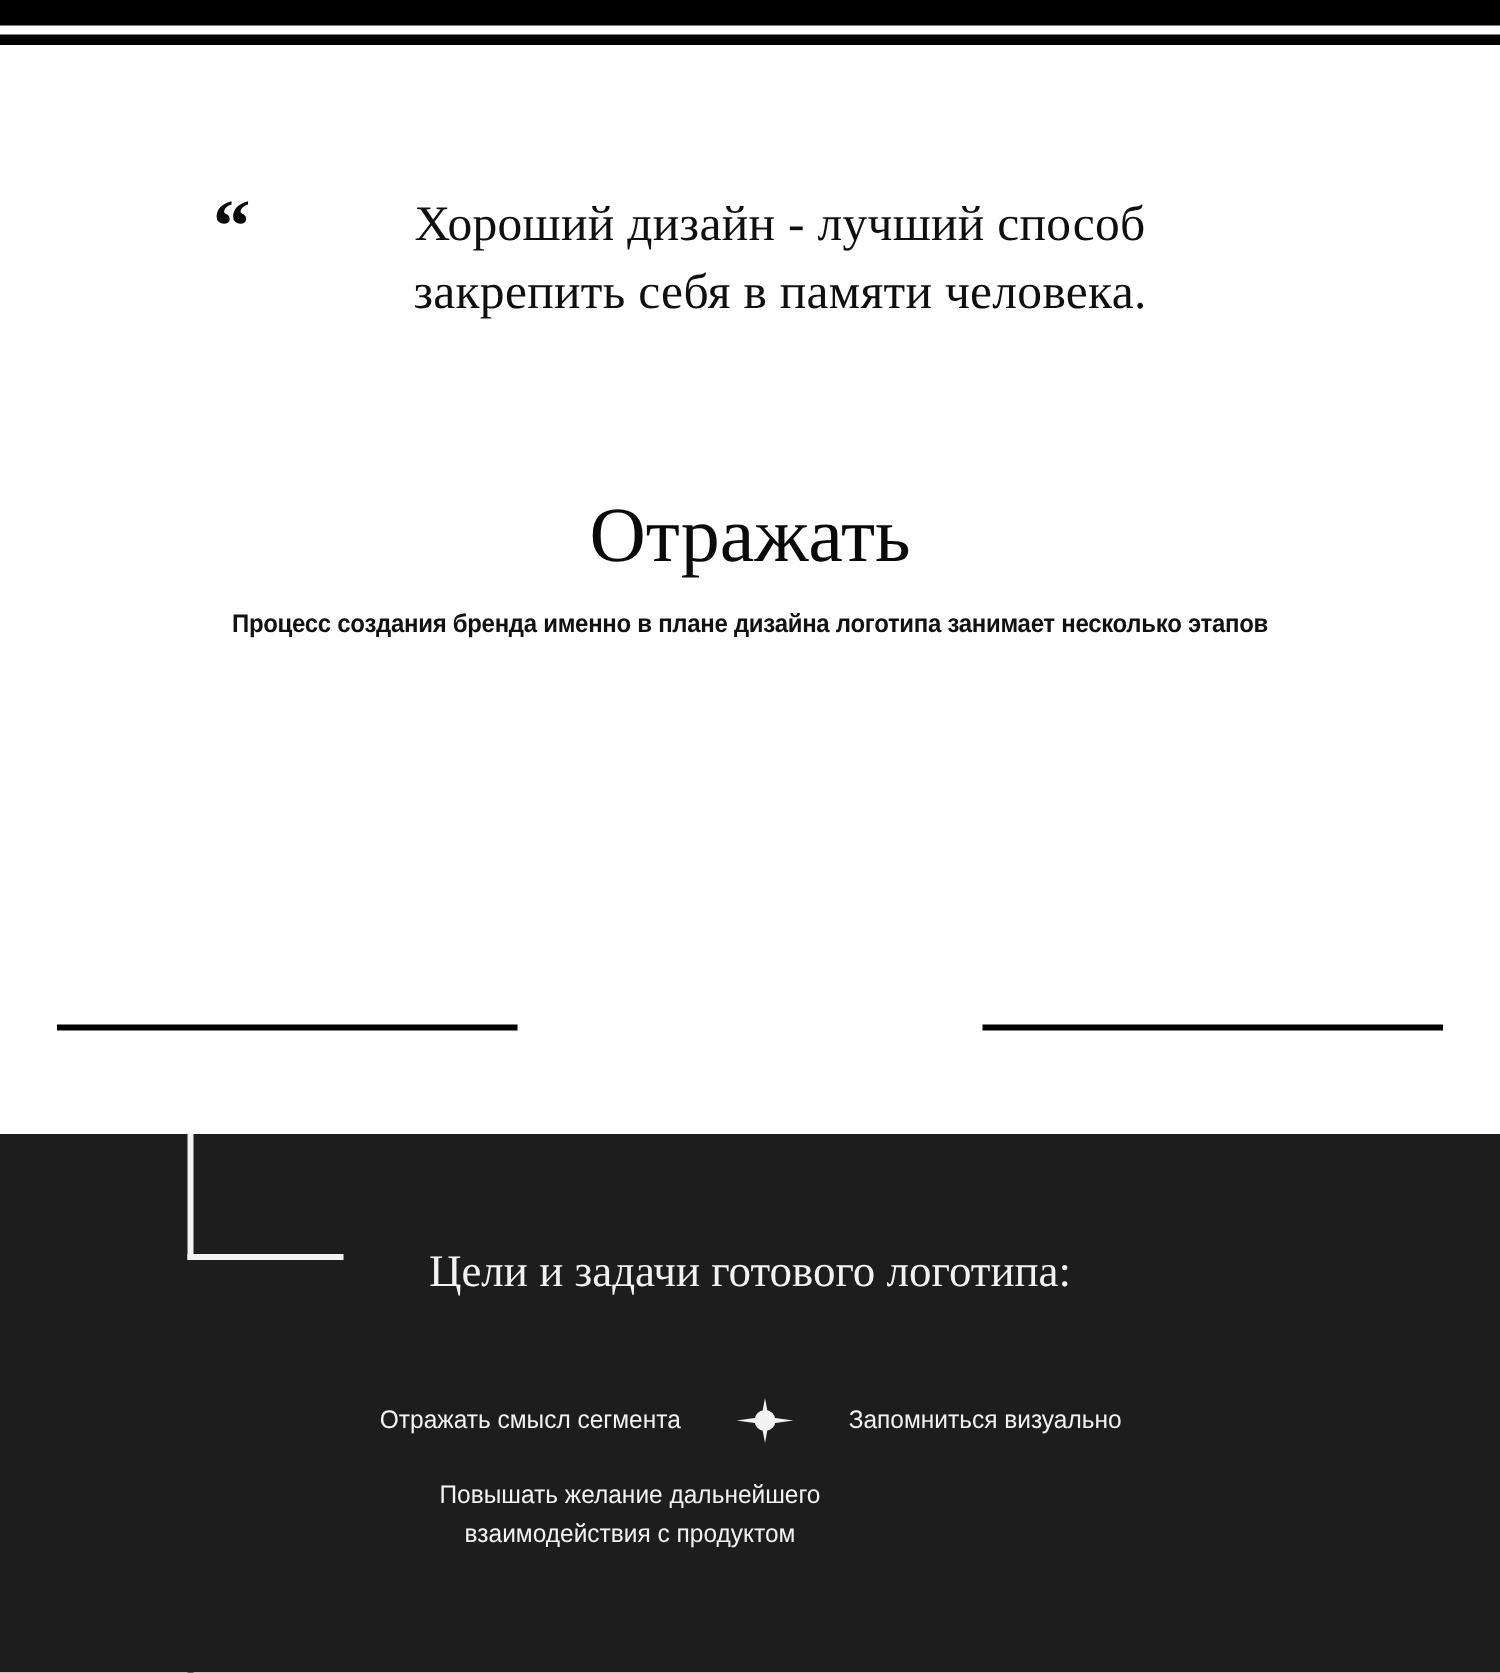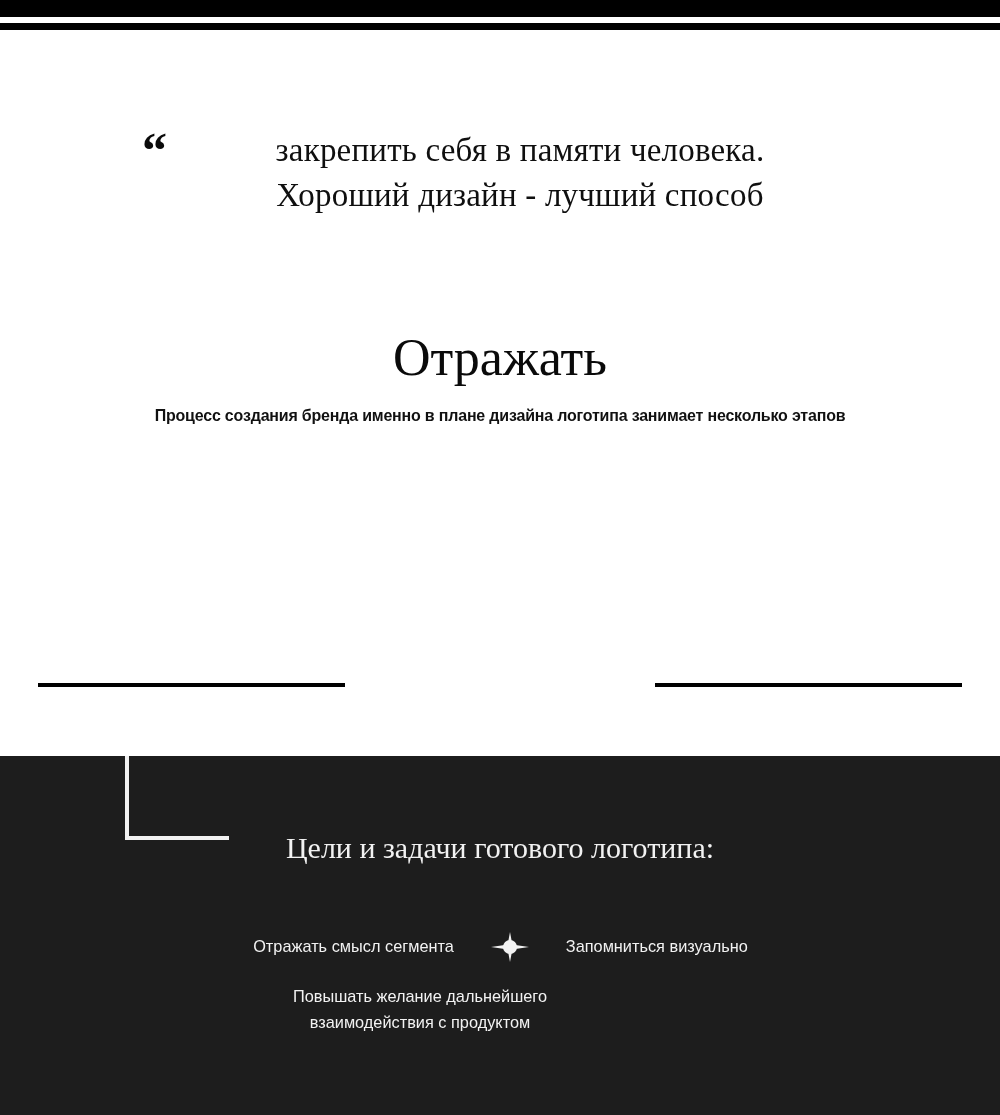--- a/index.html
+++ b/index.html
@@ -225,22 +225,22 @@
 </head>
 <body>
 
 <div class="page">
 
   <div class="top-bar-thick"></div>
   <div class="top-bar-thin"></div>
 
   <div class="quote-block">
     <span class="quote-mark">“</span>
+    <div class="quote-text">Хороший дизайн - лучший способ</div>
     <div class="quote-text">закрепить себя в памяти человека.</div>
-    <div class="quote-text">Хороший дизайн - лучший способ</div>
   </div>
 
   <div class="section-heading">
     <div class="rule rule-left"></div>
     <div class="rule rule-right"></div>
   </div>
   <div class="section-title">Отражать</div>
 
   <div class="subtitle">Процесс создания бренда именно в плане дизайна логотипа занимает несколько этапов</div>
 

